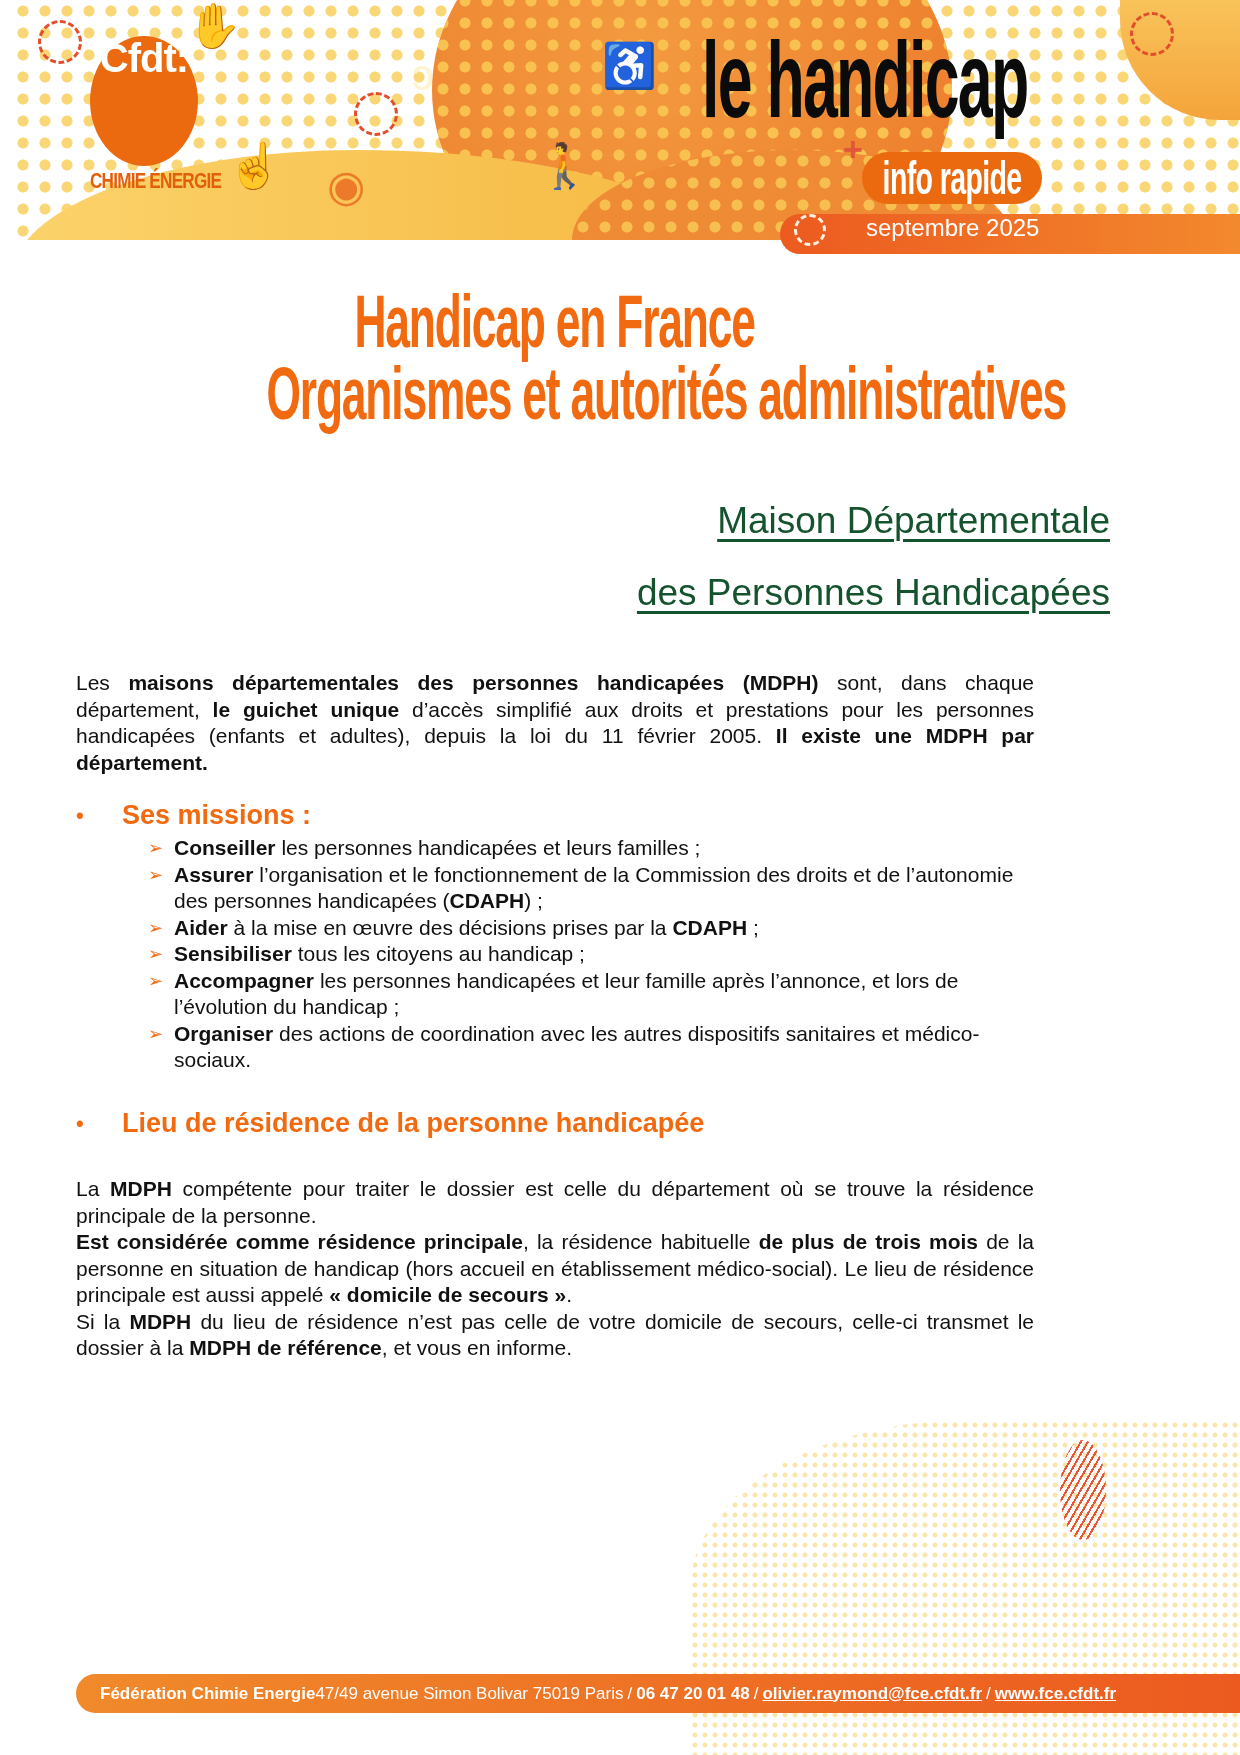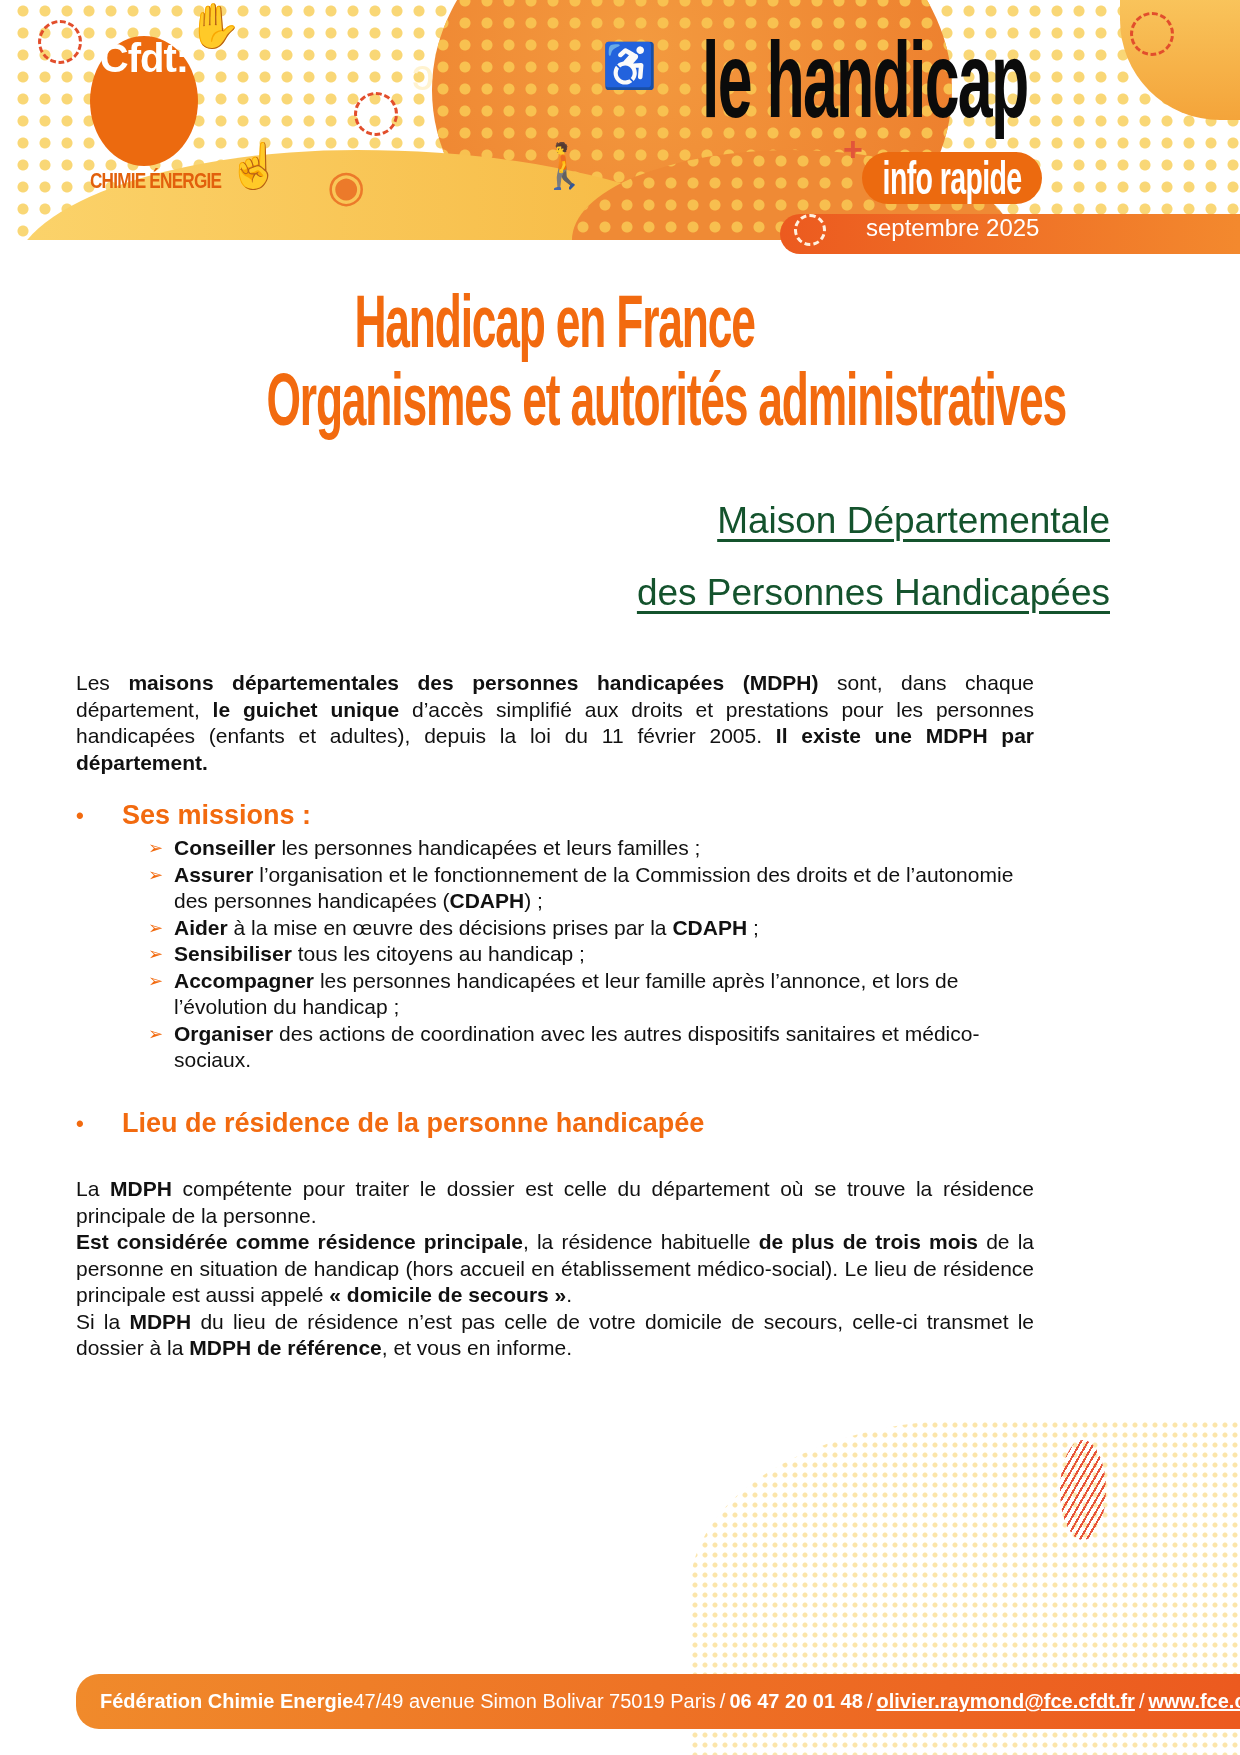--- a/index.html
+++ b/index.html
@@ -28,41 +28,41 @@
   .pill-info span { color:#fff; font-weight:bold; font-size:46px; letter-spacing:-1px; transform:scaleX(.62); white-space:nowrap; display:inline-block; }
 
   .date-bar { position:absolute; left:780px; top:214px; width:460px; height:40px; border-radius:20px 0 0 20px; background:linear-gradient(90deg,#ec5a1f,#f3892e); display:flex; }
   .date-bar .sun2 { width:26px; height:26px; margin-left:14px; border-radius:50%; border:3px dashed #fff1e0; }
   .date-bar span { color:#fff; font-size:24px; margin-left:40px; }
 
   
   .doc-title { position:absolute; left:0; width:1110px; text-align:center; color:#f26a0f; font-weight:bold; font-size:74px; line-height:76px; letter-spacing:-2px; }
   .doc-title span { display:inline-block; transform:scaleX(.6); white-space:nowrap; }
   .t1 { top:284px; }
-  .t2 { top:356px;margin-top:6px; }
+  .t2 { top:356px; }
 
   .sub-title { position:absolute; left:0; width:1110px; text-align:right; color:#14532d; font-weight:normal; font-size:37px; text-decoration:underline; text-underline-offset:6px; text-decoration-thickness:3px; }
   .s1 { top:500px; }
   .s2 { top:572px; }
 
   
   .para { position:absolute; left:76px; width:958px; font-size:21px; line-height:26.5px; text-align:justify; color:#111; }
   .para b { font-weight:bold; }
 
   .section-head { position:absolute; left:76px; color:#f26a0f; font-weight:bold; font-size:27px; display:flex; align-items:center; }
   .section-head .bullet { color:#f26a0f; font-size:22px; width:46px; }
 
   .missions { position:absolute; left:148px; top:835px; width:890px; list-style:none; margin:0; padding:0; font-size:21px; line-height:26.5px; }
   .missions li { position:relative; padding-left:26px; }
   .missions li .arrow { position:absolute; left:0; top:0; color:#f26a0f; font-size:18px; }
 
   
   .footer-deco { position:absolute; left:690px; top:1420px; width:560px; height:340px; background-image: radial-gradient(circle, #fbe3a2 2px, transparent 3px); background-size:10px 10px; border-radius:50% 0 0 0; opacity:.9; }
   .footer-stripes { position:absolute; left:1060px; top:1440px; width:46px; height:100px; background:repeating-linear-gradient(120deg,#e8553a 0 2px, transparent 2px 6px); border-radius:50%; }
-  .footer-bar { position:absolute; left:76px; top:1674px; width:1164px; height:55px; border-radius:23px 0 0 23px; background:linear-gradient(90deg,#f08a2b,#ec5a1f); display:flex; align-items:center; padding-left:24px; box-sizing:border-box; color:#fff; font-size:20px; white-space:nowrap;text-align:right; }
+  .footer-bar { position:absolute; left:76px; top:1674px; width:1164px; height:39px; border-radius:23px 0 0 23px; background:linear-gradient(90deg,#f08a2b,#ec5a1f); display:flex; align-items:center; padding-left:24px; box-sizing:border-box; color:#fff; font-size:17px; white-space:nowrap;text-align:right; }
   .footer-bar b { font-weight:bold; }
   .footer-bar a { color:#fff; font-weight:bold; text-decoration:underline; }
   .footer-bar .sep { margin:0 4px; }
 </style>
 </head>
 <body>
 
 <div class="banner">
   <div class="dots"></div>
   <div class="blob-orange1">

